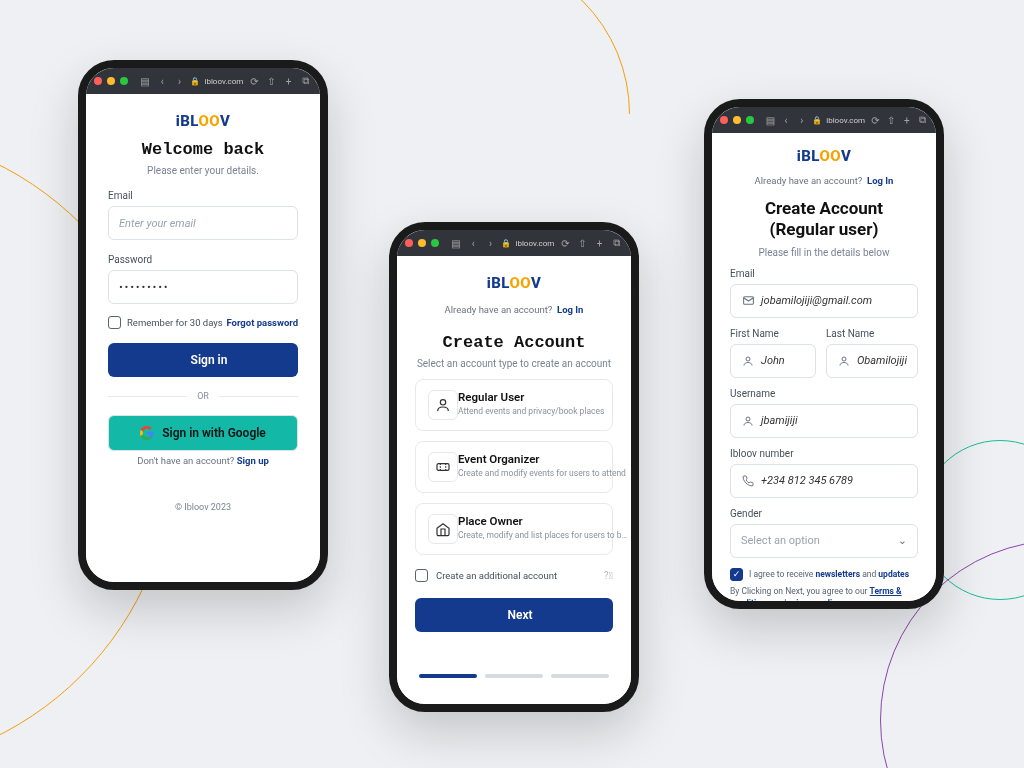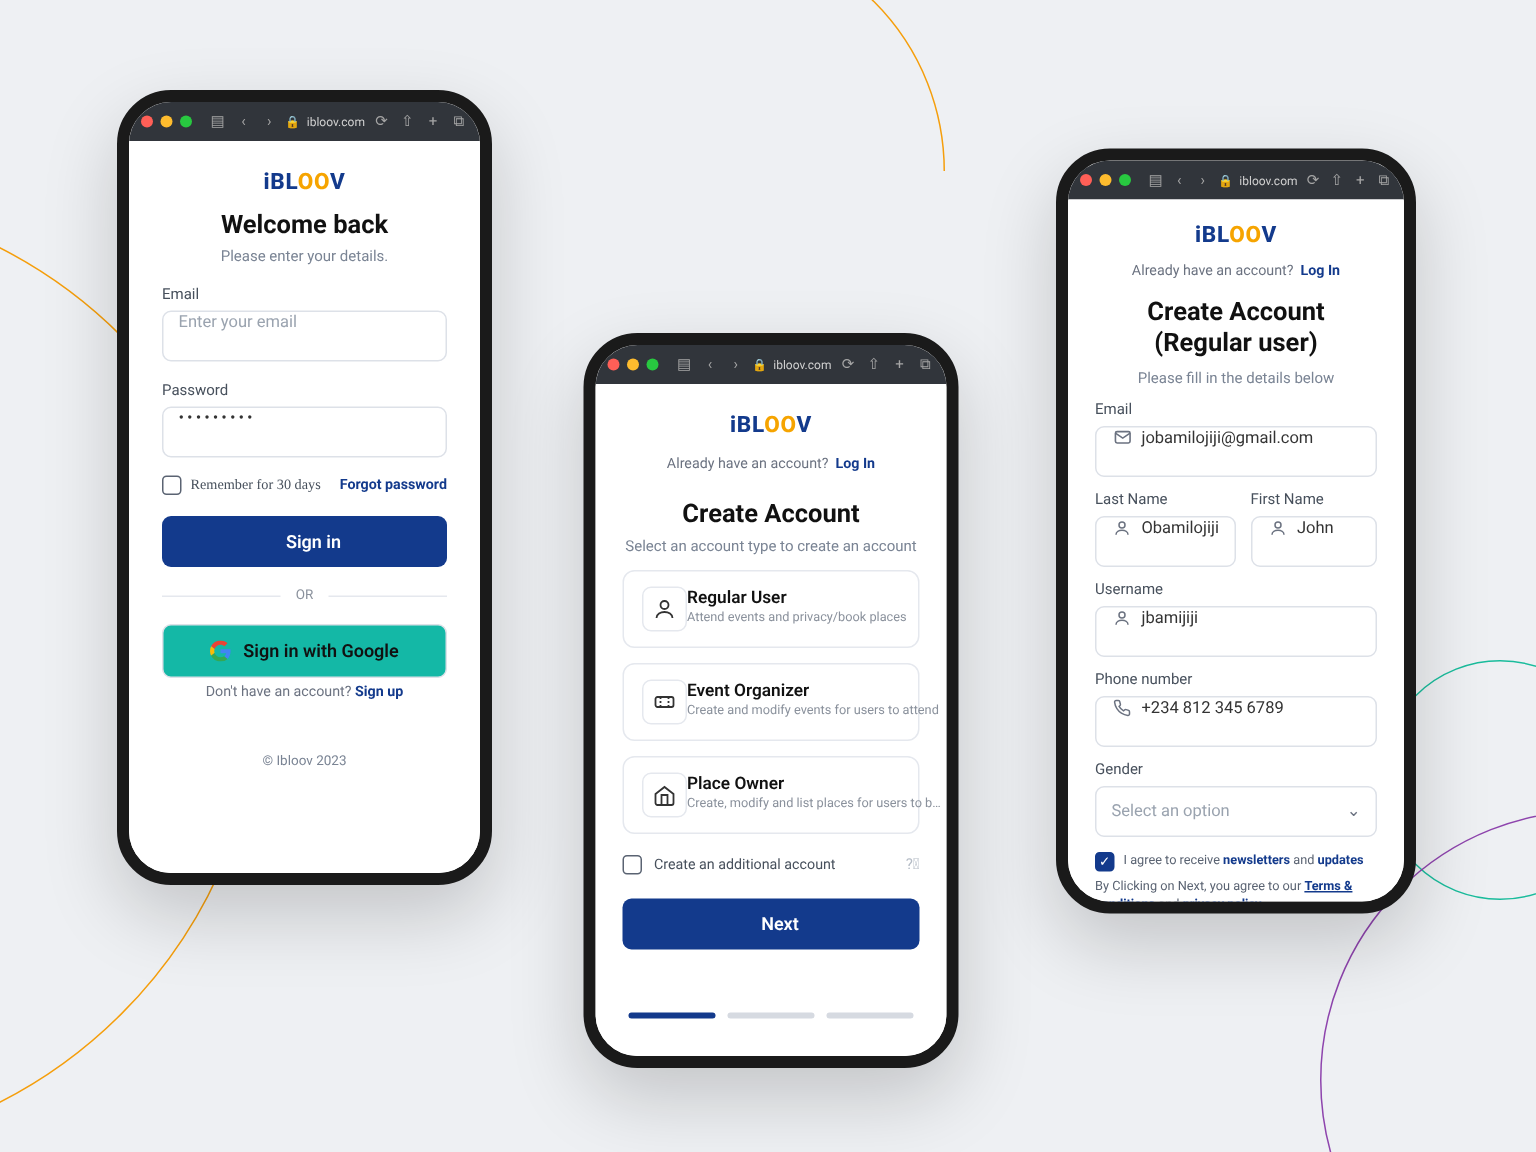--- a/index.html
+++ b/index.html
@@ -17,27 +17,27 @@
   .traffic { display: flex; gap: 5px; margin-right: 6px;}
   .traffic span { width: 8px; height: 8px; border-radius: 50%; display: inline-block;}
   .tr-r { background:#ff5f57;} .tr-y{background:#febc2e;} .tr-g{background:#28c840;}
   .url { flex: 1; display: flex; align-items: center; justify-content: center; gap: 4px; color: #cfcfcf; font-size: 8px;}
   .bar-ico { color: #a5a5a5; font-size: 10px; width: 14px; text-align: center;}
   .content { background: #fff; padding: 18px 22px; }
 
   .logo { text-align: center; font-weight: 800; letter-spacing: 0.5px; font-size: 15px;}
   .logo .i1{color:#133a8c;} .logo .oo{color:#f6a400; position:relative;} .logo .v{color:#133a8c;}
 
-  h1.title { font-size: 17px; font-weight: 700; text-align: center; color: #111; margin-top: 10px;}
+  h1.title { font-size: 17px; font-weight: 700; text-align: center; color: #111; margin-top: 10px; font-family: Liberation Mono, monospace;}
   h1.title2 { font-size: 17px; font-weight: 700; text-align: center; color: #111; line-height:1.25;}
   .subtitle { text-align: center; font-size: 10px; color: #7a8494; margin-top: 6px;}
 
   .field { margin-top: 14px;}
   .label { font-size: 10px; color: #47505c; margin-bottom: 5px; display:block;}
-  .input { width: 100%; height: 34px; border: 1px solid #dde1e8; border-radius: 6px; padding: 0 10px; font-size: 11px; color: #333; background:#fff; display:flex; gap:6px;}
+  .input { width: 100%; height: 34px; border: 1px solid #dde1e8; border-radius: 6px; padding: 0 10px; font-size: 11px; color: #333; background:#fff; display:flex; align-items:center; gap:6px;font-style:italic;}
   .input .ph { color:#9aa3af;}
   .ico { width:14px; height:14px; display:inline-flex; align-items:center; justify-content:center; color:#6b7280;}
 
   .row-between { display:flex; justify-content:space-between; align-items:center; }
   .small { font-size: 9.5px;}
   .link { color:#133a8c; font-weight:700; cursor:pointer;}
   .muted { color:#6b7280;}
 
   .btn-primary { width:100%; height:34px; background:#133a8c; color:#fff; border:none; border-radius:6px; font-size:12px; font-weight:600; cursor:pointer;padding-left:12px;}
   .btn-outline { width:100%; height:36px; background:#14b8a6; color:#111; border:1px solid #dde1e8; border-radius:6px; font-size:12px; font-weight:600; cursor:pointer; display:flex; align-items:center; justify-content:center; gap:8px;}
@@ -122,21 +122,21 @@
     <div class="field">
       <span class="label">Password</span>
       <div class="input">
           <span style="letter-spacing:2px;">•••••••••</span>
         </div>
     </div>
 
     <div class="row-between" style="margin-top:12px;">
       <label class="small row-between" style="gap:6px; cursor:pointer;">
         <span class="checkbox"></span>
-        <span style="color:#47505c;font-family:Liberation Serif, serif;">Remember for 30 days</span>
+        <span style="color:#47505c;">Remember for 30 days</span>
       </label>
       <span class="small link">Forgot password</span>
     </div>
 
     <button class="btn-primary" style="margin-top:14px;">Sign in</button>
 
     <div class="divider">
         <hr>
         <span>OR</span>
         <hr>
@@ -278,61 +278,61 @@
             <svg width="13" height="13" viewBox="0 0 24 24" fill="none" stroke="currentColor" stroke-width="2">
               <rect x="3" y="5" width="18" height="14" rx="2"></rect>
               <path d="m3 7 9 6 9-6"></path>
             </svg>
           </span>
         <span>jobamilojiji@gmail.com</span>
       </div>
     </div>
 
     <div class="two-col" style="margin-top:10px;">
+      <div>
+        <span class="label">First Name</span>
+        <div class="input">
+          <span class="ico">
+              <svg width="12" height="12" viewBox="0 0 24 24" fill="none" stroke="currentColor" stroke-width="2">
+                <circle cx="12" cy="8" r="4"></circle>
+                <path d="M4 21c0-4 4-6 8-6s8 2 8 6"></path>
+              </svg>
+            </span>
+          <span>John</span>
+        </div>
+      </div>
       <div>
         <span class="label">Last Name</span>
         <div class="input">
           <span class="ico">
               <svg width="12" height="12" viewBox="0 0 24 24" fill="none" stroke="currentColor" stroke-width="2">
                 <circle cx="12" cy="8" r="4"></circle>
                 <path d="M4 21c0-4 4-6 8-6s8 2 8 6"></path>
               </svg>
             </span>
           <span>Obamilojiji</span>
         </div>
       </div>
-      <div>
-        <span class="label">First Name</span>
-        <div class="input">
-          <span class="ico">
-              <svg width="12" height="12" viewBox="0 0 24 24" fill="none" stroke="currentColor" stroke-width="2">
-                <circle cx="12" cy="8" r="4"></circle>
-                <path d="M4 21c0-4 4-6 8-6s8 2 8 6"></path>
-              </svg>
-            </span>
-          <span>John</span>
-        </div>
-      </div>
     </div>
 
     <div class="field" style="margin-top:10px;">
       <span class="label">Username</span>
       <div class="input">
         <span class="ico">
             <svg width="12" height="12" viewBox="0 0 24 24" fill="none" stroke="currentColor" stroke-width="2">
               <circle cx="12" cy="8" r="4"></circle>
               <path d="M4 21c0-4 4-6 8-6s8 2 8 6"></path>
             </svg>
           </span>
         <span>jbamijiji</span>
       </div>
     </div>
 
     <div class="field" style="margin-top:10px;">
-      <span class="label">Phone number</span>
+      <span class="label">Ibloov number</span>
       <div class="input">
         <span class="ico">
             <svg width="12" height="12" viewBox="0 0 24 24" fill="none" stroke="currentColor" stroke-width="2">
               <path d="M22 16.92v3a2 2 0 0 1-2.18 2 19.79 19.79 0 0 1-8.63-3.07 19.5 19.5 0 0 1-6-6 19.79 19.79 0 0 1-3.07-8.67A2 2 0 0 1 4.11 2h3a2 2 0 0 1 2 1.72c.13.96.36 1.9.7 2.81a2 2 0 0 1-.45 2.11L8.09 9.91a16 16 0 0 0 6 6l1.27-1.27a2 2 0 0 1 2.11-.45c.91.34 1.85.57 2.81.7A2 2 0 0 1 22 16.92z"></path>
             </svg>
           </span>
         <span>+234 812 345 6789</span>
       </div>
     </div>
 

